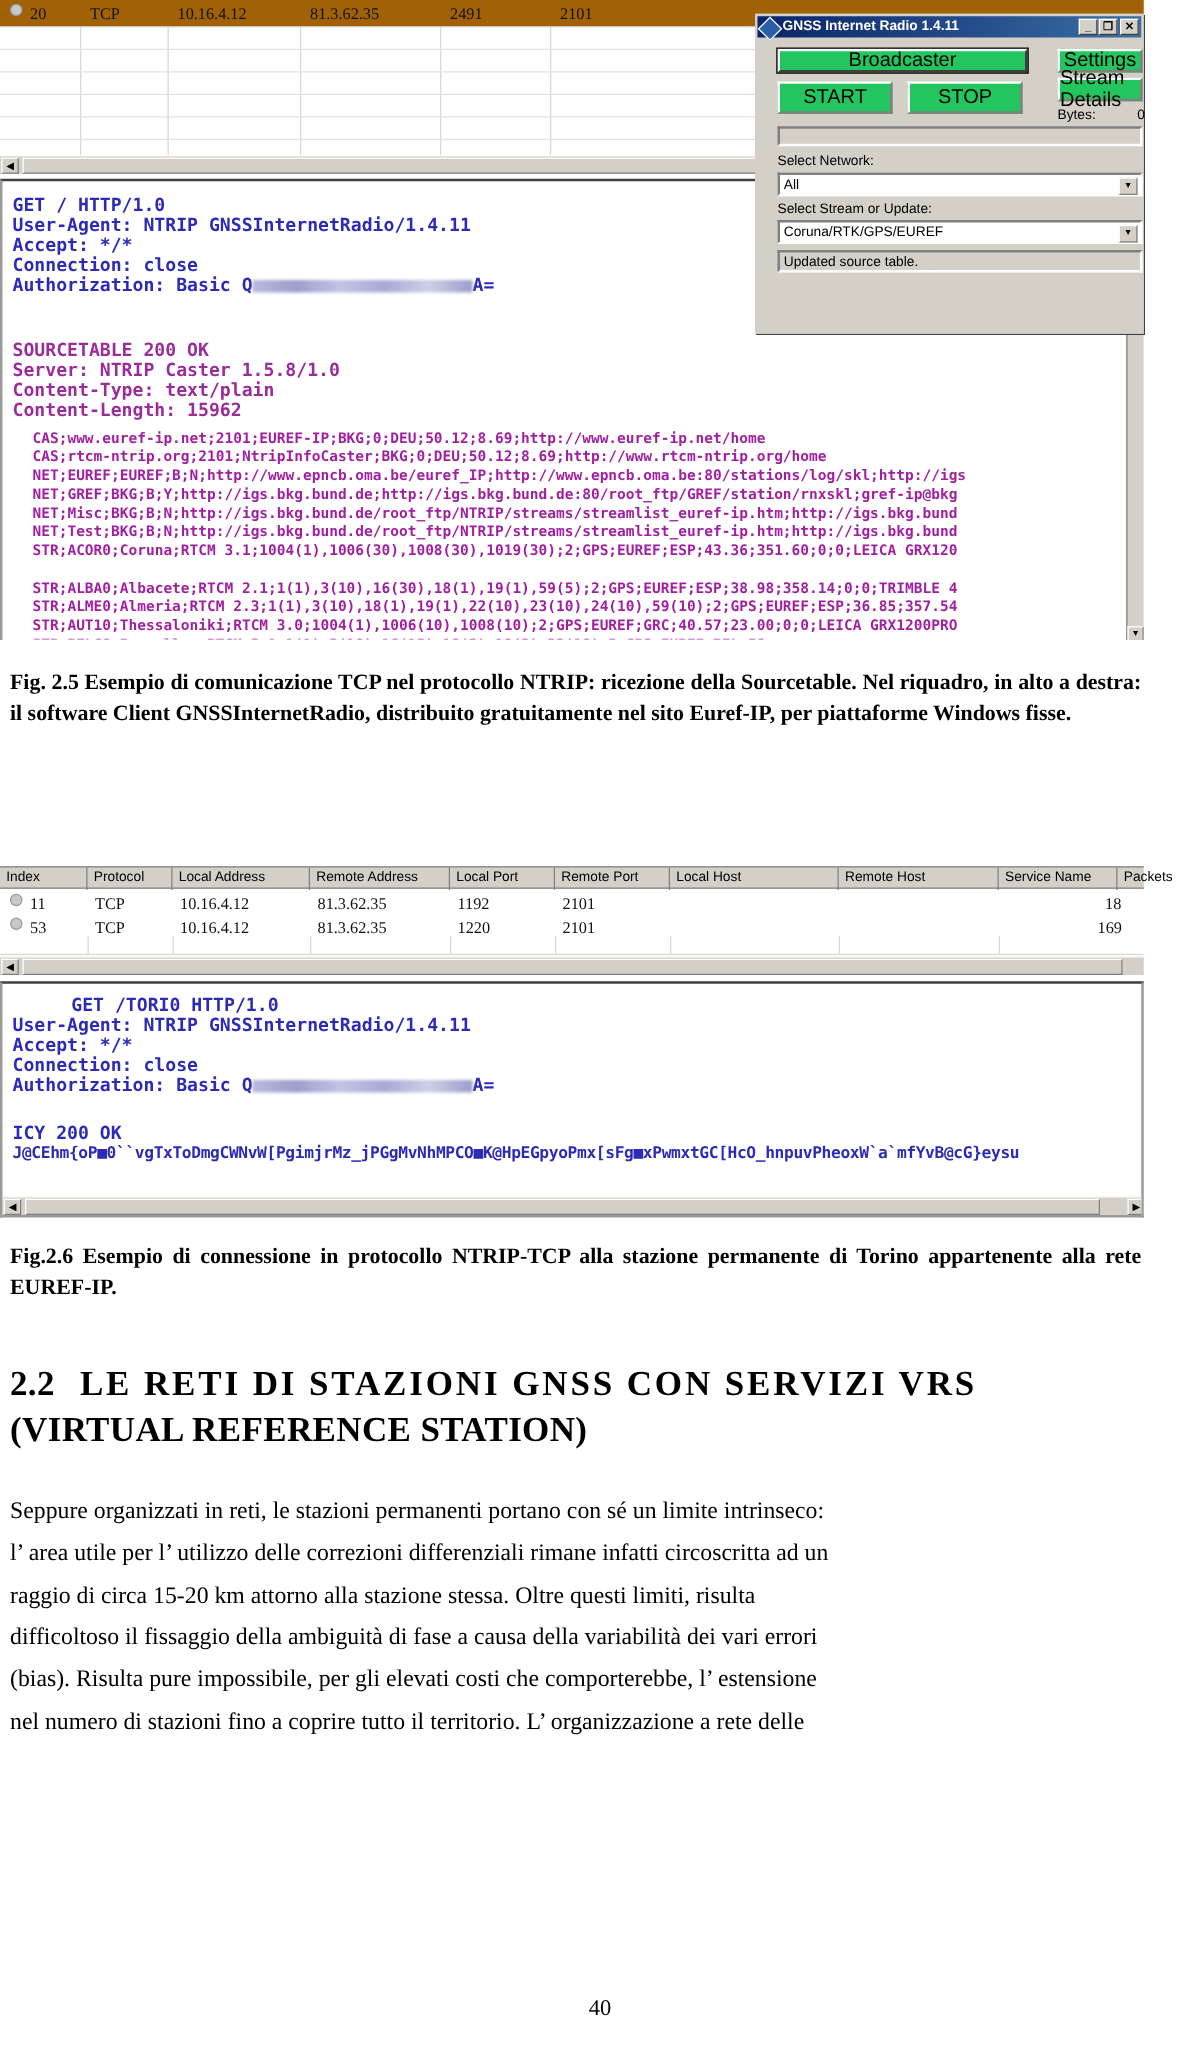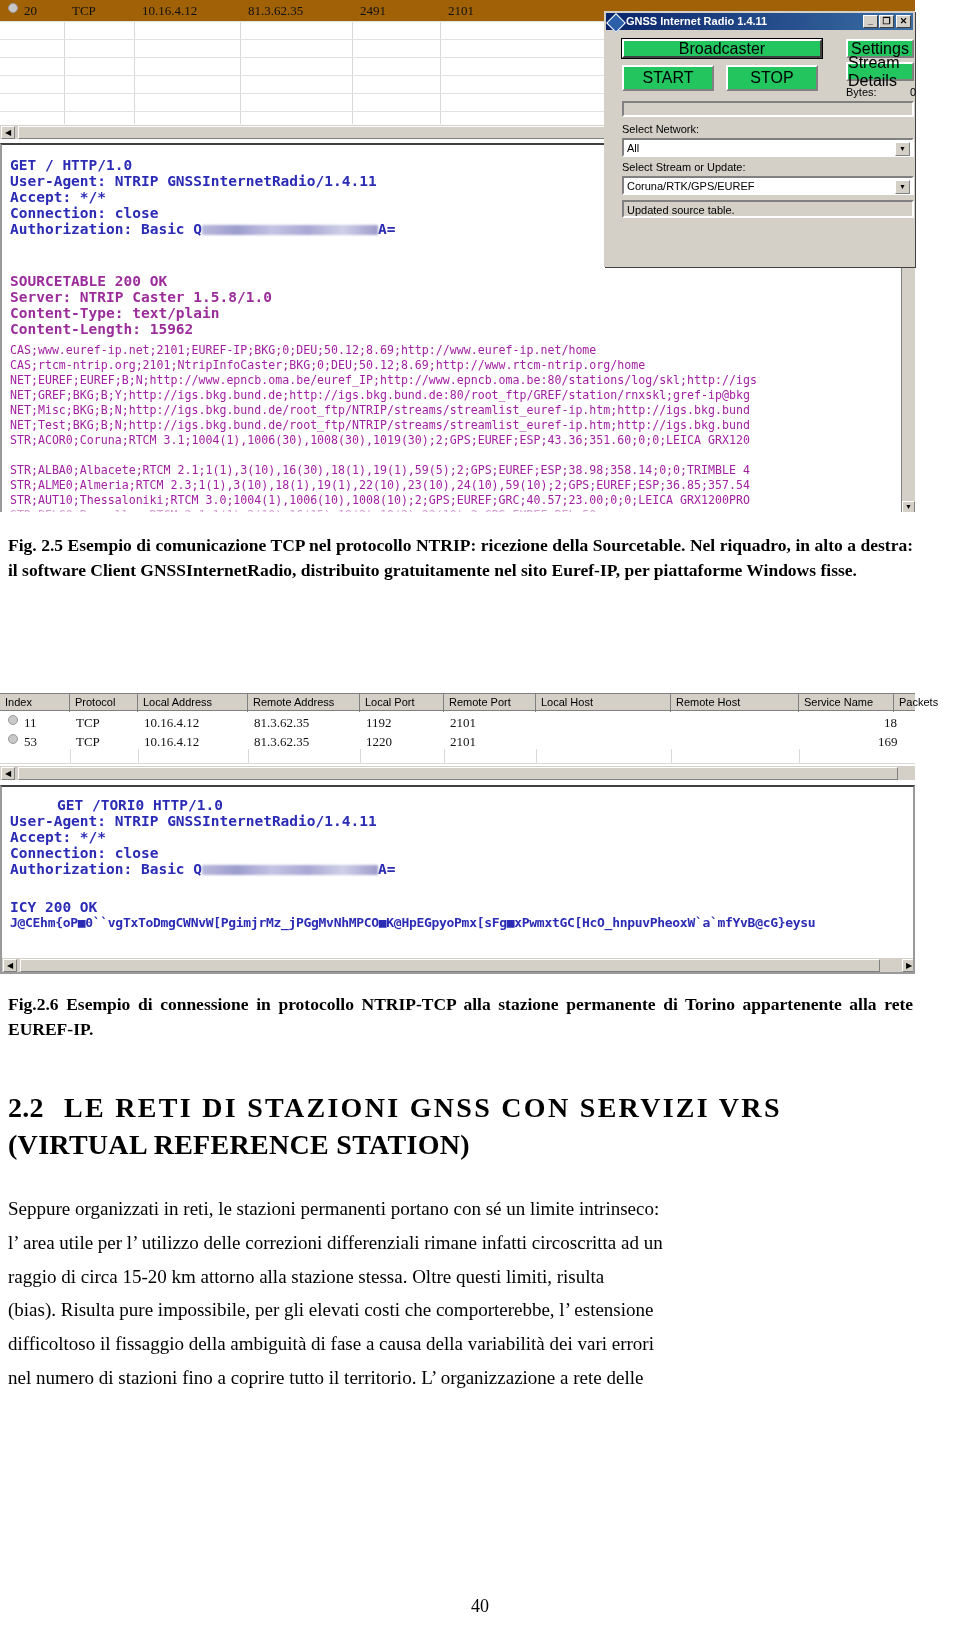--- a/index.html
+++ b/index.html
@@ -45,21 +45,21 @@
     box-sizing:border-box;font-size:8px;line-height:11px;text-align:center;color:#000;
   }
   .termbox{
     position:absolute;left:0;background:#ffffff;
     border-top:2px solid #404040;border-left:2px solid #9a9a9a;
     box-sizing:border-box;overflow:hidden;
   }
   .tline{position:absolute;left:8px;font-family:"DejaVu Sans Mono", monospace;white-space:pre;}
   .c-blue{color:#2b2bb5;font-weight:bold;}
   .c-purp{color:#9b2d9b;font-weight:bold;}
-  .c-magenta{color:#a11fa1;font-weight:normal;}
+  .c-magenta{color:#a11fa1;font-weight:bold;margin-left:16px;}
   .redact{
     display:inline-block;height:10px;vertical-align:-1px;
     background:linear-gradient(90deg,#b9b9dd,#9d9dcd,#c3c3e4,#a8a8d4,#cfcfe8,#9c9ccb);
     filter:blur(1.2px);border-radius:1px;
   }
 
   
   #gnss{
     position:absolute;left:604px;top:11px;width:311px;height:256px;
     background:#d4d0c8;border:2px solid #d4d0c8;
@@ -337,25 +337,25 @@
     <div style="display:flex;justify-content:space-between;">
         <span>Seppure organizzati in reti, le stazioni permanenti portano con sé un limite intrinseco:</span>
       </div>
     <div style="display:flex;justify-content:space-between;">
         <span>l’ area utile per l’ utilizzo delle correzioni differenziali rimane infatti circoscritta ad un</span>
       </div>
     <div style="display:flex;justify-content:space-between;">
         <span>raggio di circa 15-20 km attorno alla stazione stessa. Oltre questi limiti, risulta</span>
       </div>
     <div style="display:flex;justify-content:space-between;">
+        <span>difficoltoso il fissaggio della ambiguità di fase a causa della variabilità dei vari errori</span>
+      </div>
+    <div style="display:flex;justify-content:space-between;">
         <span>(bias). Risulta pure impossibile, per gli elevati costi che comporterebbe,  l’ estensione</span>
       </div>
     <div style="display:flex;justify-content:space-between;">
-        <span>difficoltoso il fissaggio della ambiguità di fase a causa della variabilità dei vari errori</span>
-      </div>
-    <div style="display:flex;justify-content:space-between;">
         <span>nel numero di stazioni fino a coprire tutto il territorio. L’ organizzazione a rete delle</span>
       </div>
   </div>
 
   <div class="pno" style="top:1596px;">40</div>
 
 </div>
 
 </body></html>

